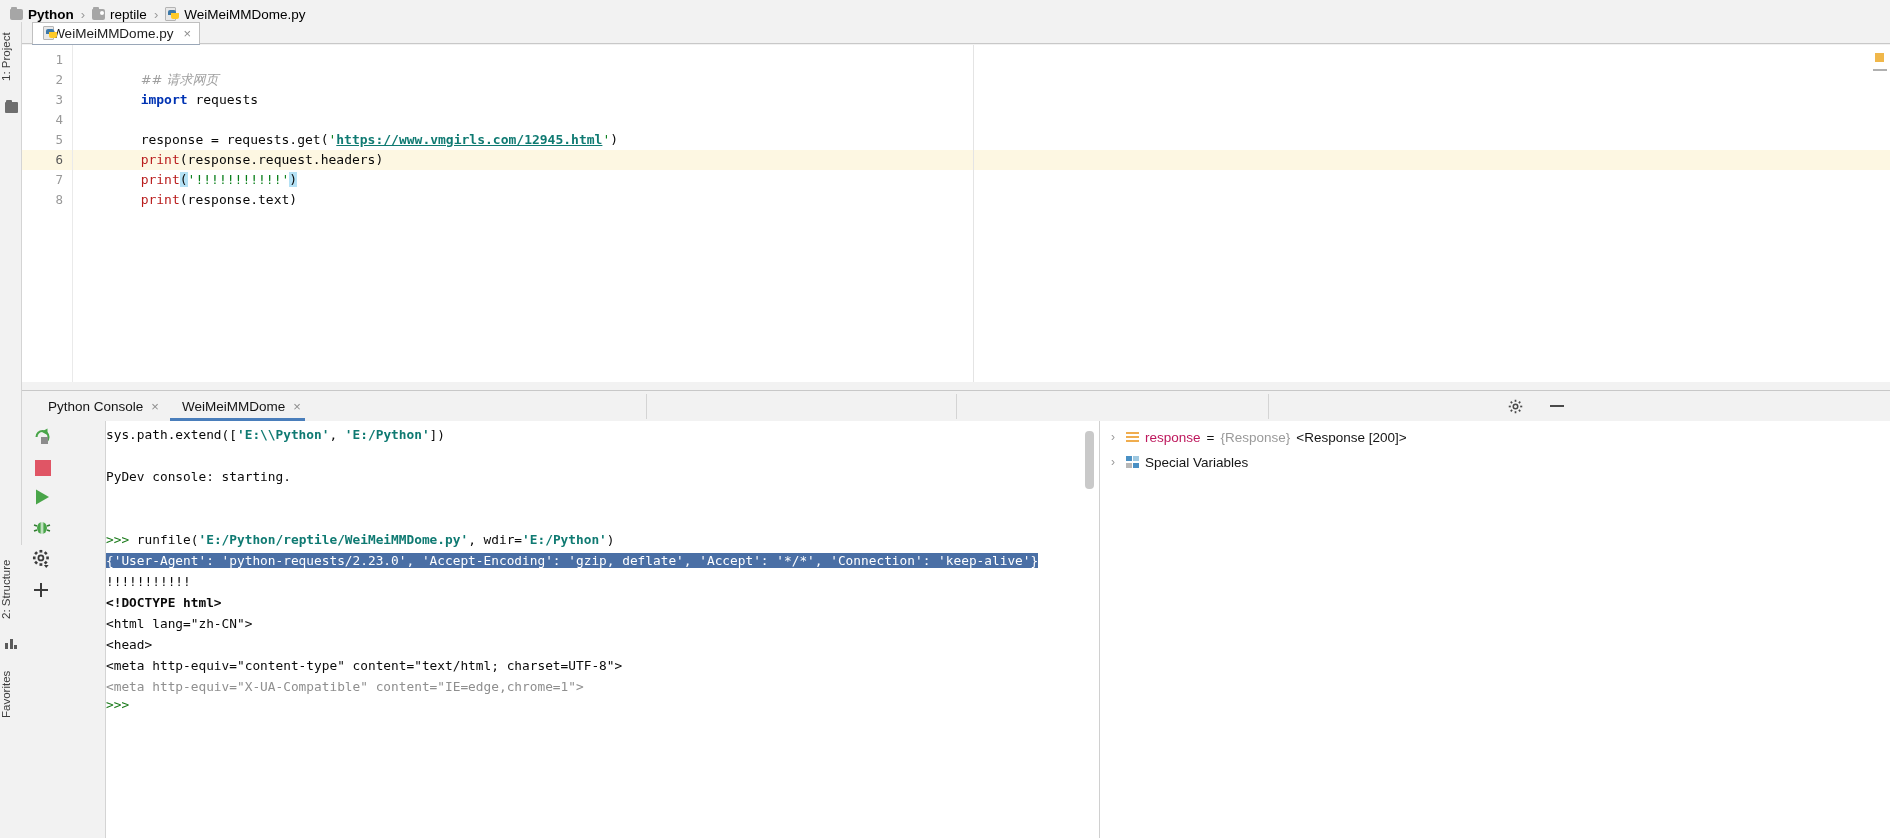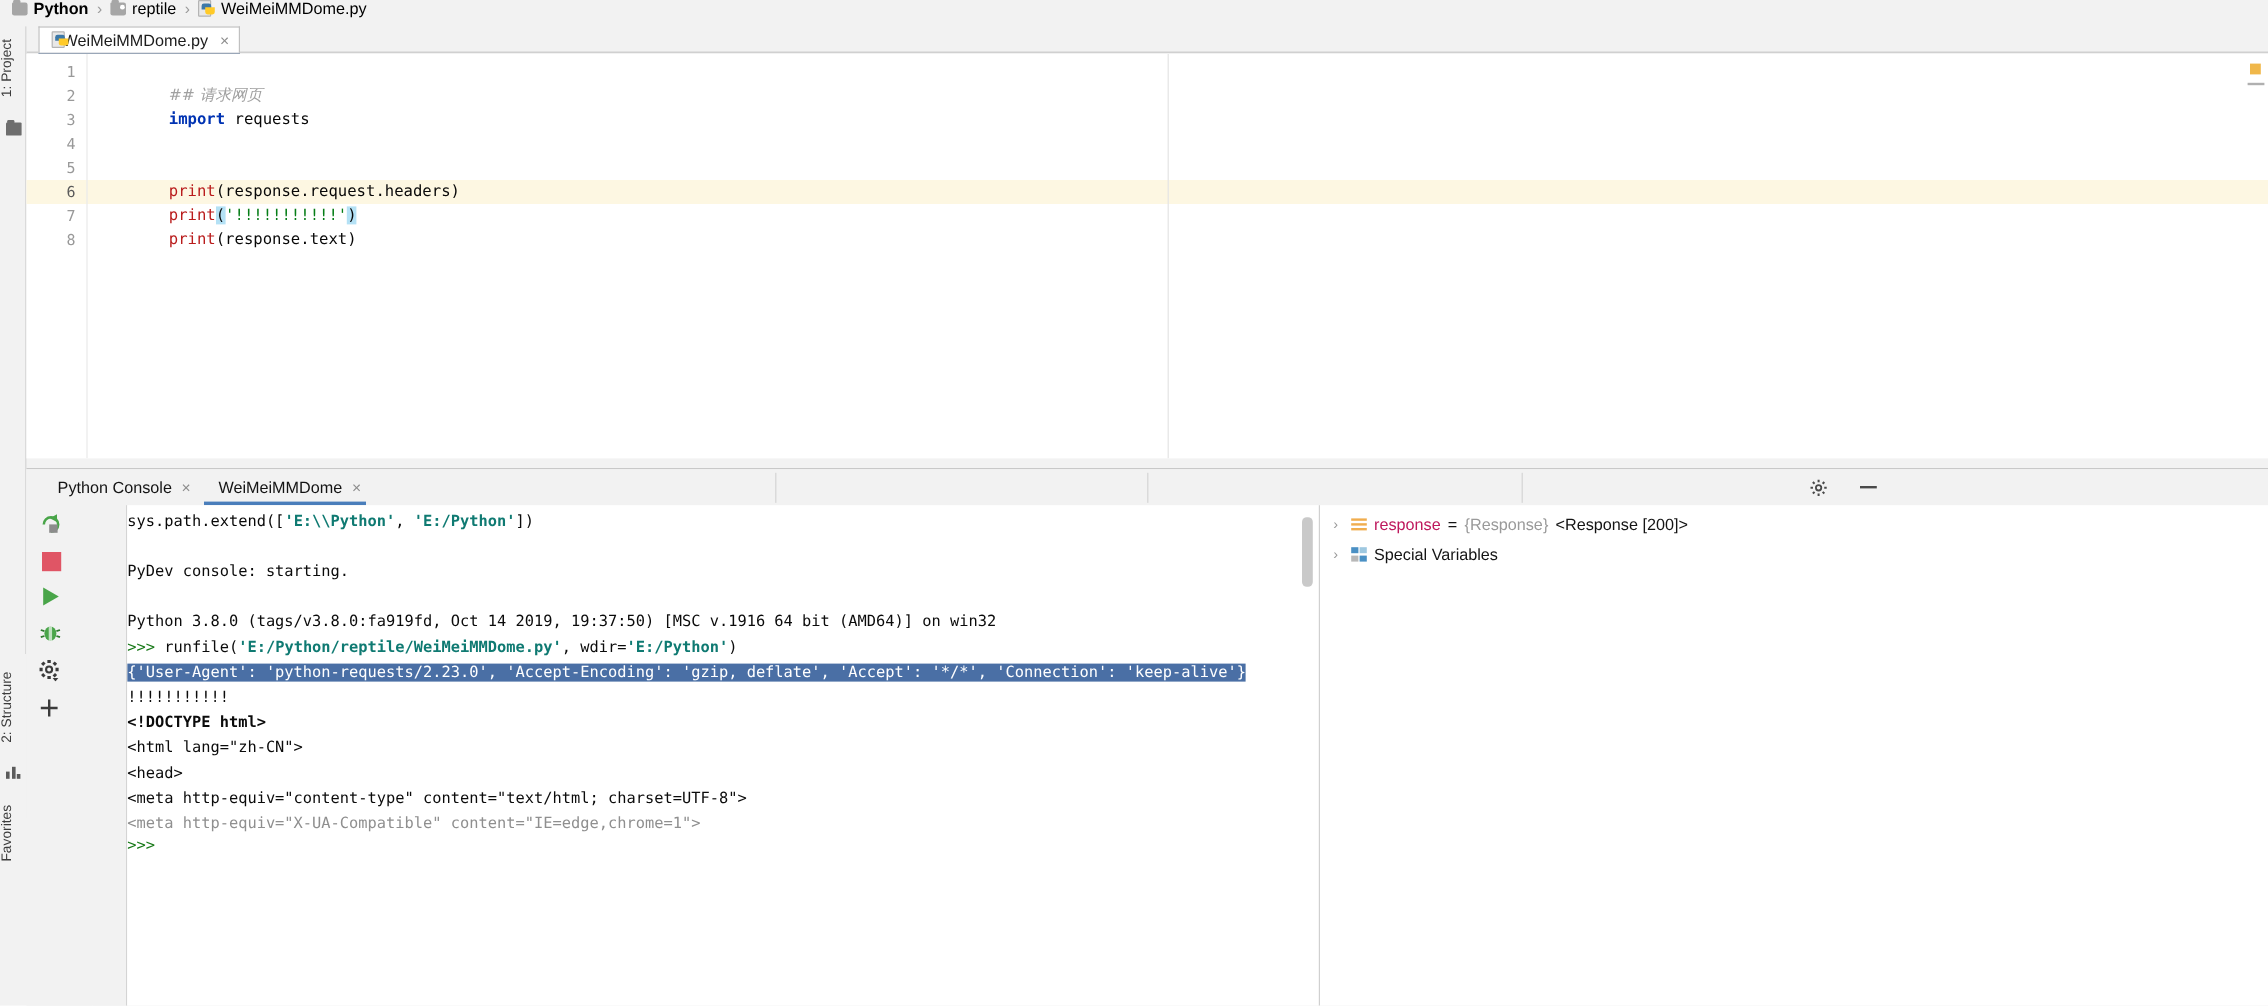--- a/index.html
+++ b/index.html
@@ -11,21 +11,21 @@
     font-family: "Liberation Sans", sans-serif;
     font-size: 13px;
     color: #1d1d1d;
   }
   .app { position: relative; width: 1890px; height: 838px; background:#f2f2f2; }
 
   
   .breadcrumb {
     position:absolute; left:0; top:0; width:1890px; height:22px;
     background:#f2f2f2;
-    display:flex; align-items:flex-start; padding-left:10px;
+    display:flex; align-items:flex-end; padding-left:10px;
     font-size:13.5px;
   }
   .crumb { display:flex; align-items:center; gap:5px; }
   .crumb-sep { color:#9a9a9a; margin:0 7px; font-size:13px; }
   .crumb-label { color:#000; }
   .crumb-label.bold { font-weight:bold; }
   .ic-folder {
     width:13px; height:11px; background:#a6a6a6; border-radius:1px 2px 2px 2px;
     position:relative; display:inline-block;
   }
@@ -261,20 +261,23 @@
     <div class="code">
 
       <div class="cl" style="top:5px;">
         <span class="k-comment">## 请求网页</span>
       </div>
 
       <div class="cl" style="top:25px;">
         <span class="k-kw">import</span><span class="k-plain"> requests</span>
       </div>
 
+      <div class="cl" style="top:65px;">
+        <span class="k-plain">response = requests.get(</span><span class="k-str">'</span><span class="k-url">https://www.vmgirls.com/12945.html</span><span class="k-str">'</span><span class="k-plain">)</span>
+      </div>
 
       <div class="cl" style="top:85px;">
         <span class="k-fn">print</span><span class="k-plain">(response.request.headers)</span>
       </div>
 
       <div class="cl" style="top:105px;">
         <span class="k-fn">print</span><span class="k-plain brk">(</span><span class="k-str">'!!!!!!!!!!!'</span><span class="k-plain brk">)</span>
       </div>
 
       <div class="cl" style="top:125px;">
@@ -429,21 +432,20 @@
           <line x1="9" y1="9" x2="12" y2="10.5" stroke="#3b3b3b" stroke-width="1.5"></line>
         </svg>
       </div>
     </div>
 
     <div class="console">
       <div class="conl" style="top:3px;"><span class="k-plain">sys.path.extend([</span><span class="c-str">'E:\\Python'</span><span>, </span><span class="c-str">'E:/Python'</span><span>])</span></div>
 
       <div class="conl" style="top:45px;">PyDev console: starting.</div>
 
-      <div class="conl" style="top:87px;">Python 3.8.0 (tags/v3.8.0:fa919fd, Oct 14 2019, 19:37:50) [MSC v.1916 64 bit (AMD64)] on win32</div>
 
       <div class="conl" style="top:108px;"><span class="c-prompt">&gt;&gt;&gt; </span><span>runfile(</span><span class="c-str">'E:/Python/reptile/WeiMeiMMDome.py'</span><span>, wdir=</span><span class="c-str">'E:/Python'</span><span>)</span></div>
 
       <div class="conl" style="top:129px;"><span class="c-sel">{'User-Agent': 'python-requests/2.23.0', 'Accept-Encoding': 'gzip, deflate', 'Accept': '*/*', 'Connection': 'keep-alive'}</span></div>
 
       <div class="conl" style="top:150px;">!!!!!!!!!!!</div>
       <div class="conl" style="top:171px;font-weight:bold;">&lt;!DOCTYPE html&gt;</div>
       <div class="conl" style="top:192px;">&lt;html lang="zh-CN"&gt;</div>
       <div class="conl" style="top:213px;">&lt;head&gt;</div>
       <div class="conl" style="top:234px;">&lt;meta http-equiv="content-type" content="text/html; charset=UTF-8"&gt;</div>

